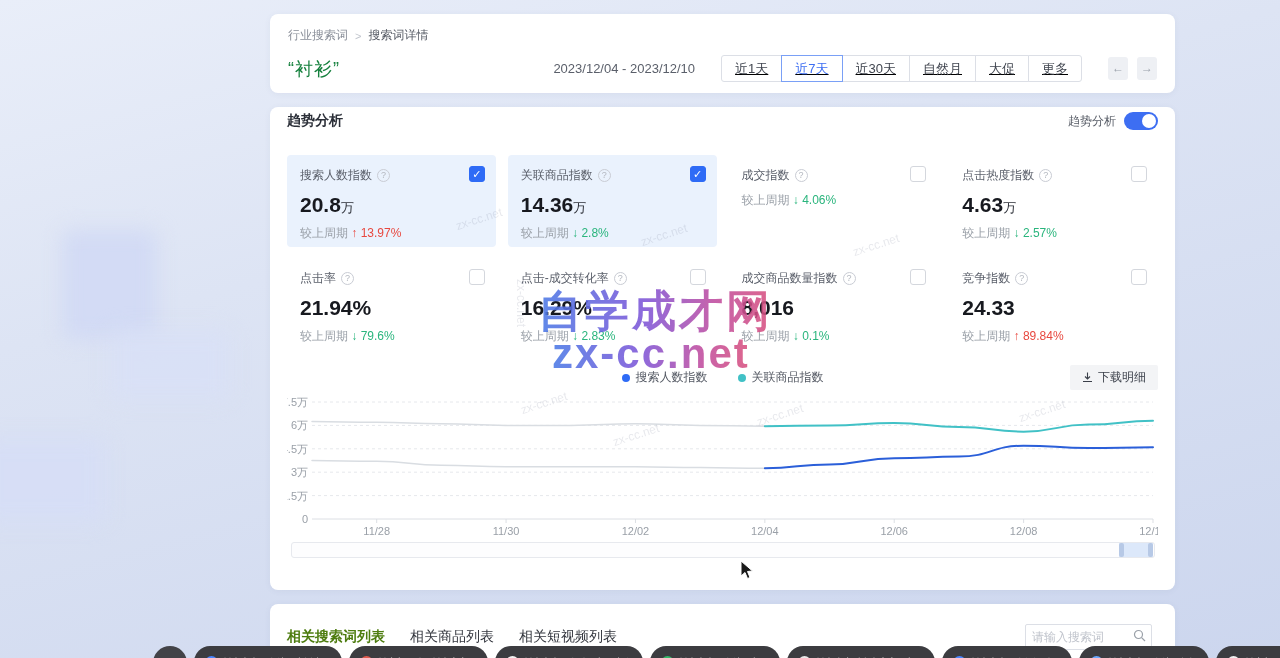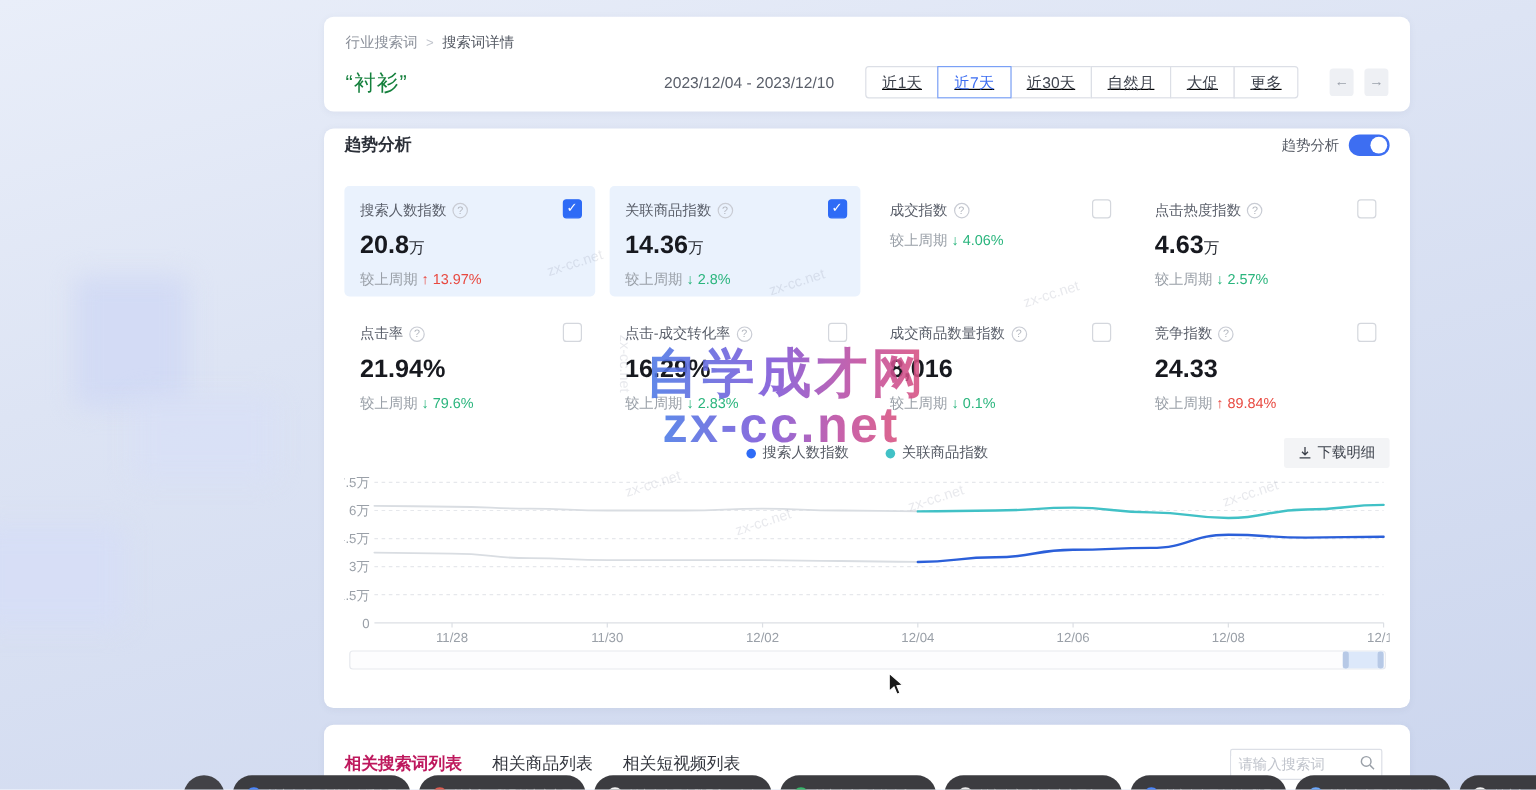--- a/index.html
+++ b/index.html
@@ -70,21 +70,21 @@
   .chart-wrap { position:absolute; left:17px; top:283px; width:871px; height:152px; }
   .datazoom { position:absolute; left:21px; top:435px; width:864px; height:16px; background:#fdfdfe;
     border:1px solid #e7e9ee; border-radius:3px; cursor:pointer; }
   .dz-sel { position:absolute; right:1px; top:0; height:14px; width:34px; background:#dce8fa; display:flex; justify-content:space-between; }
   .dz-h { width:5px; height:14px; background:#b7c9e6; border-radius:2px; cursor:ew-resize; }
 
   
   .p-bottom { top:604px; height:140px; }
   .tabs { display:flex; gap:25px; padding:24px 17px 0; }
   .tab { font-size:14px; color:#33363e; cursor:pointer; }
-  .tab.active { color:#be185d; font-weight:700;font-family:Liberation Serif, serif; }
+  .tab.active { color:#4d7c0f; font-weight:700;font-family:Liberation Serif, serif; }
   .searchbox { position:absolute; right:23px; top:20px; width:127px; height:26px;
     border:1px solid #dcdfe6; border-radius:2px; background:#fff; display:flex; align-items:center; }
   .searchbox input { flex:1; border:none; outline:none; padding:0 6px; font-size:12px; color:#333;
     font-family:inherit; min-width:0; }
   .searchbox input::placeholder { color:#c0c4cc; }
   .s-icon { width:24px; color:#9aa0a8; font-size:13px; text-align:center; }
 
   
   .taskbar { position:absolute; left:153px; top:646px; display:flex; gap:7px; align-items:flex-start; }
   .tb-circle { width:34px; height:34px; border-radius:50%; background:#424247; flex:none; cursor:pointer; }

